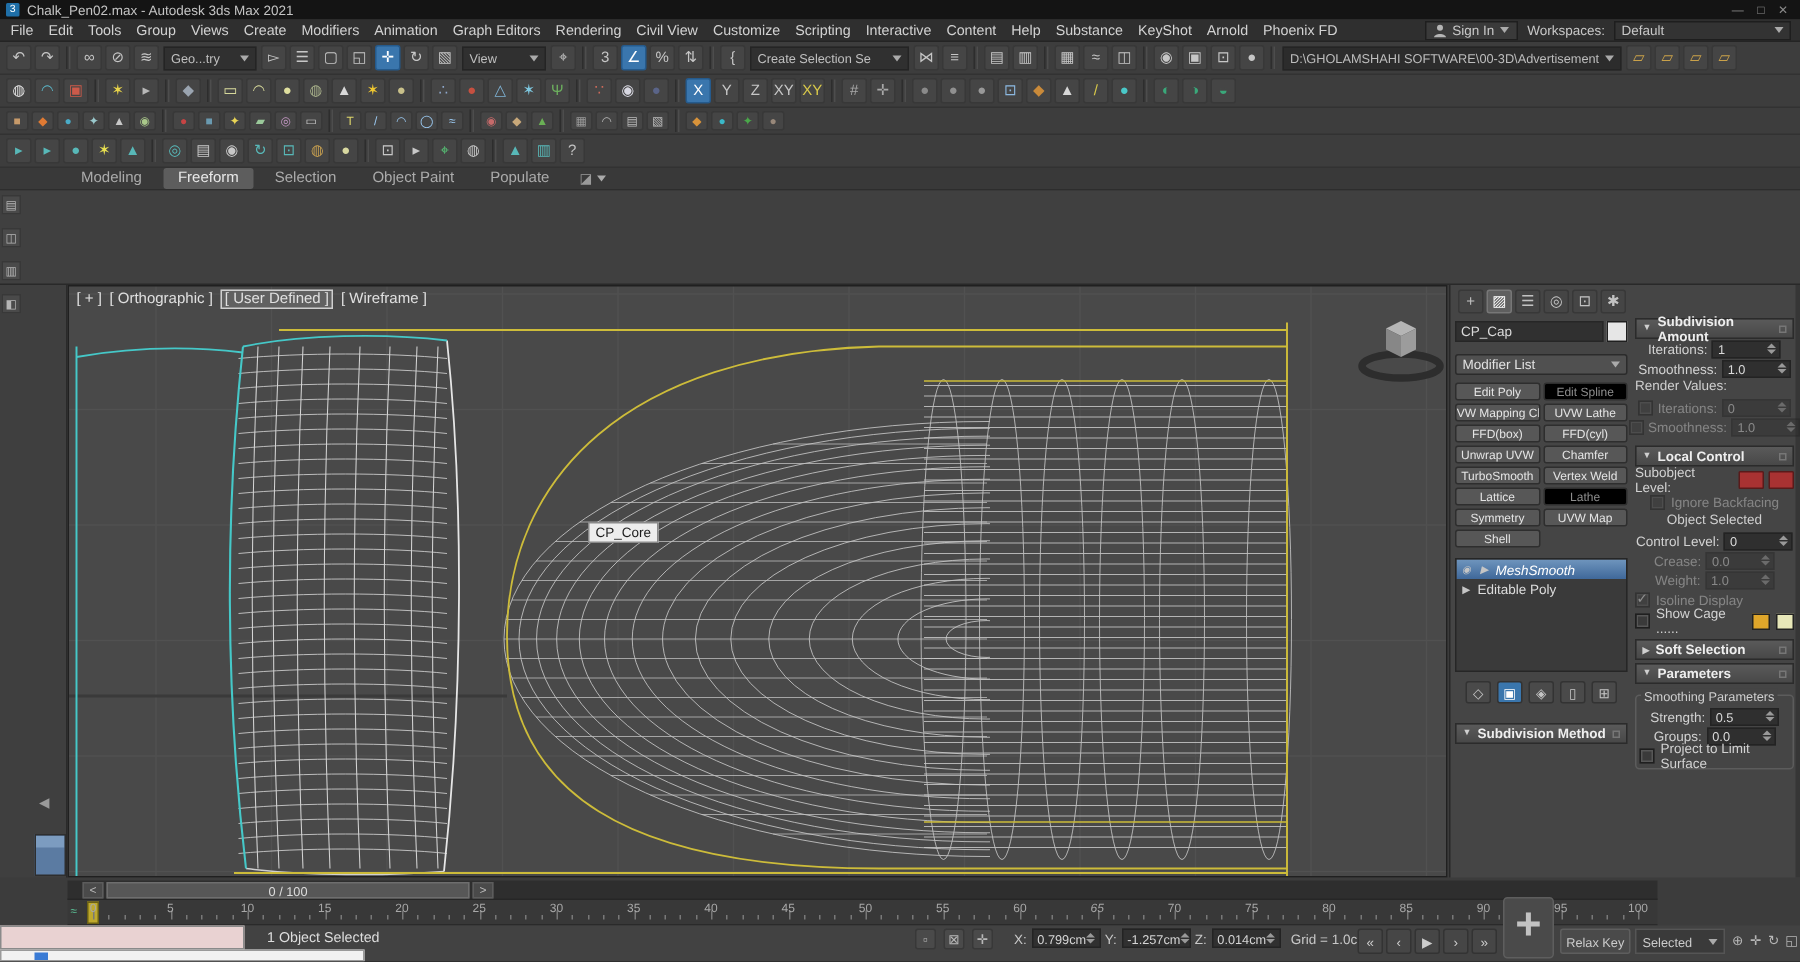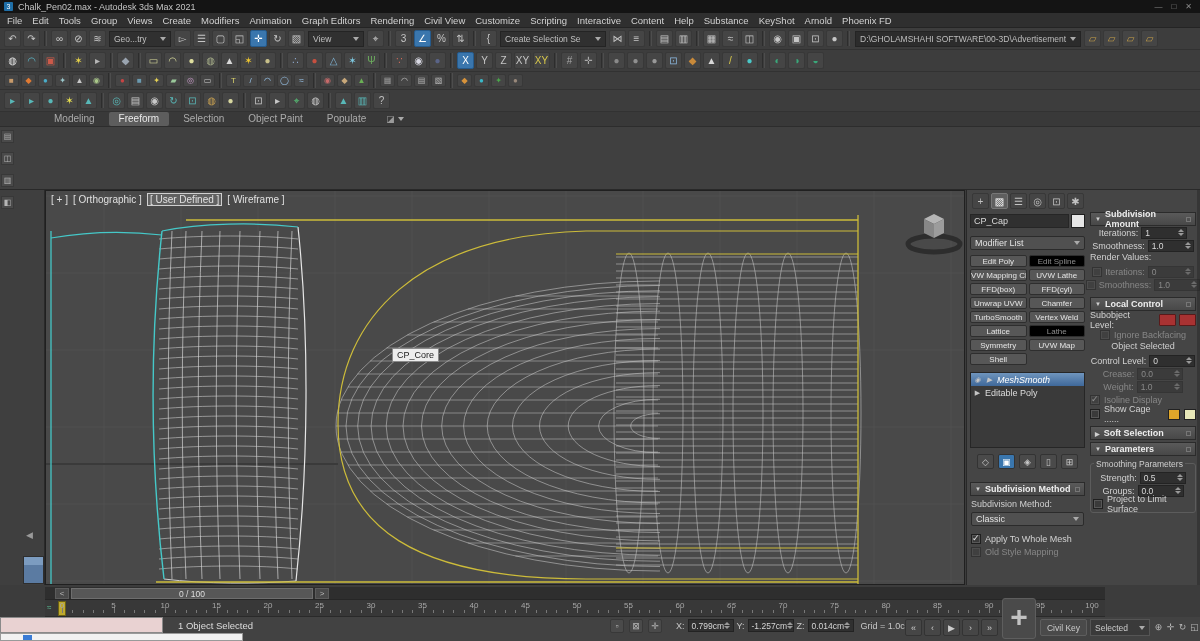--- a/index.html
+++ b/index.html
@@ -149,20 +149,35 @@
         <div class="menu-item">Customize</div>
         <div class="menu-item">Scripting</div>
         <div class="menu-item">Interactive</div>
         <div class="menu-item">Content</div>
         <div class="menu-item">Help</div>
         <div class="menu-item">Substance</div>
         <div class="menu-item">KeyShot</div>
         <div class="menu-item">Arnold</div>
         <div class="menu-item">Phoenix FD</div>
       </div>
+    <div id="menu-right">
+      <div class="signin">
+        <svg width="8" height="9" viewBox="0 0 8 9">
+            <circle cx="4" cy="2.5" r="2" fill="#b5b5b5"></circle>
+            <path d="M0 9 C0 5.8 8 5.8 8 9 Z" fill="#b5b5b5"></path>
+          </svg>
+        <span>Sign In</span>
+        <span class="caret"></span>
+      </div>
+      <span>Workspaces:</span>
+      <div class="ws-dd">
+        <span>Default</span>
+        <span class="caret"></span>
+      </div>
+    </div>
   </div>
 
   <div class="tbrow" id="tb1">
       <div class="ticon">↶</div>
       <div class="ticon">↷</div>
       <div class="tsep"></div>
       <div class="ticon">∞</div>
       <div class="ticon">⊘</div>
       <div class="ticon">≋</div>
       <div class="tdd" style="width: 62px;">
@@ -585,35 +600,20 @@
           <div class="stool">▯</div>
           <div class="stool">⊞</div>
         </div>
 
       <div class="abs" style="left:0;top:270px;width:115px">
         <div class="ro-head">
           <span class="ro-arrow">▼</span>
           <span>Subdivision Method</span>
           <span class="ro-pin"></span>
         </div>
-        <div style="padding:3px 1px">
-          <div class="lbl">Subdivision Method:</div>
-          <div class="dd2" style="margin-top:3px">
-            <span>Classic</span>
-            <span class="caret"></span>
-          </div>
-          <div class="cbrow" style="margin-top:6px">
-            <span class="cb checked"></span>
-            <span>Apply To Whole Mesh</span>
-          </div>
-          <div class="cbrow dim">
-            <span class="cb"></span>
-            <span>Old Style Mapping</span>
-          </div>
-        </div>
       </div>
     </div>
 
     <div id="col2">
       <div class="ro-head">
         <span class="ro-arrow">▼</span>
         <span>Subdivision Amount</span>
         <span class="ro-pin"></span>
       </div>
       <div class="spinrow">
@@ -930,21 +930,21 @@
   </div>
 
   <div id="transport">
       <div class="tbtn">«</div>
       <div class="tbtn">‹</div>
       <div class="tbtn">▶</div>
       <div class="tbtn">›</div>
       <div class="tbtn">»</div>
     </div>
   <div id="bigplus">+</div>
-  <div id="autokey">Civil Key</div>
+  <div id="autokey">Relax Key</div>
   <div id="selset">
     <span>Selected</span>
     <span class="caret"></span>
   </div>
   <div id="navicons">
       <div class="nav-ico">⊕</div>
       <div class="nav-ico">✛</div>
       <div class="nav-ico">↻</div>
       <div class="nav-ico">◱</div>
     </div>

